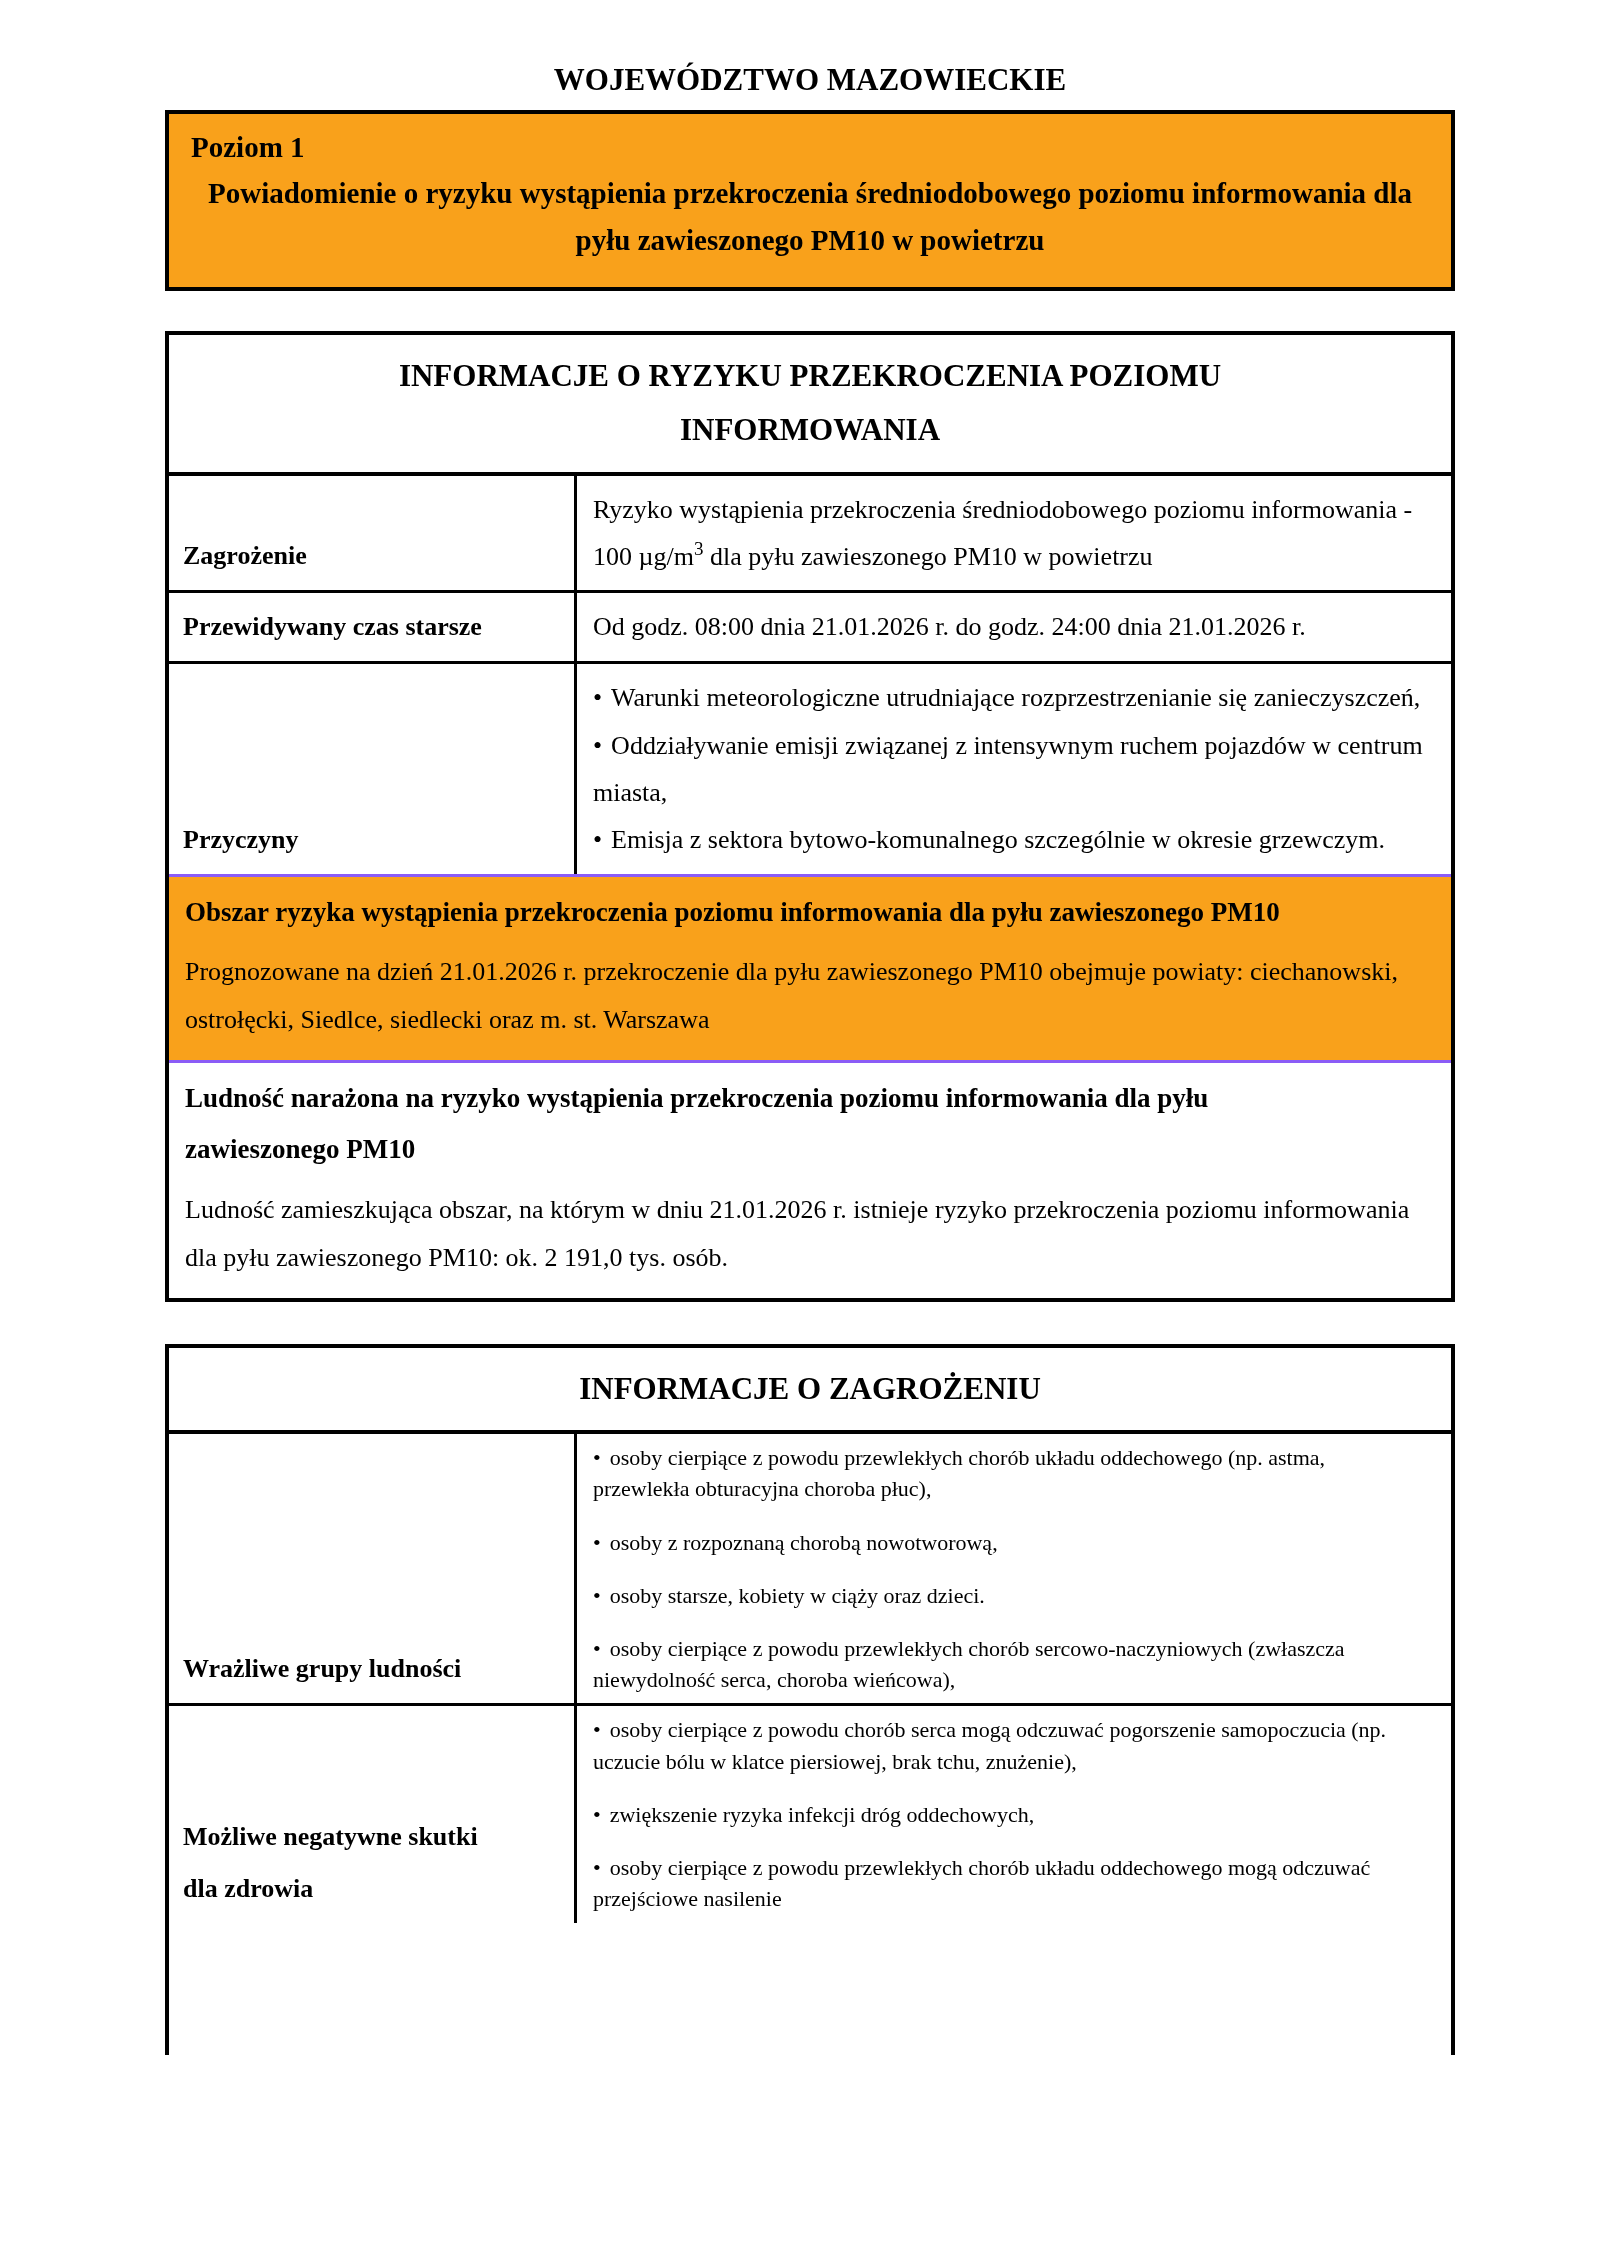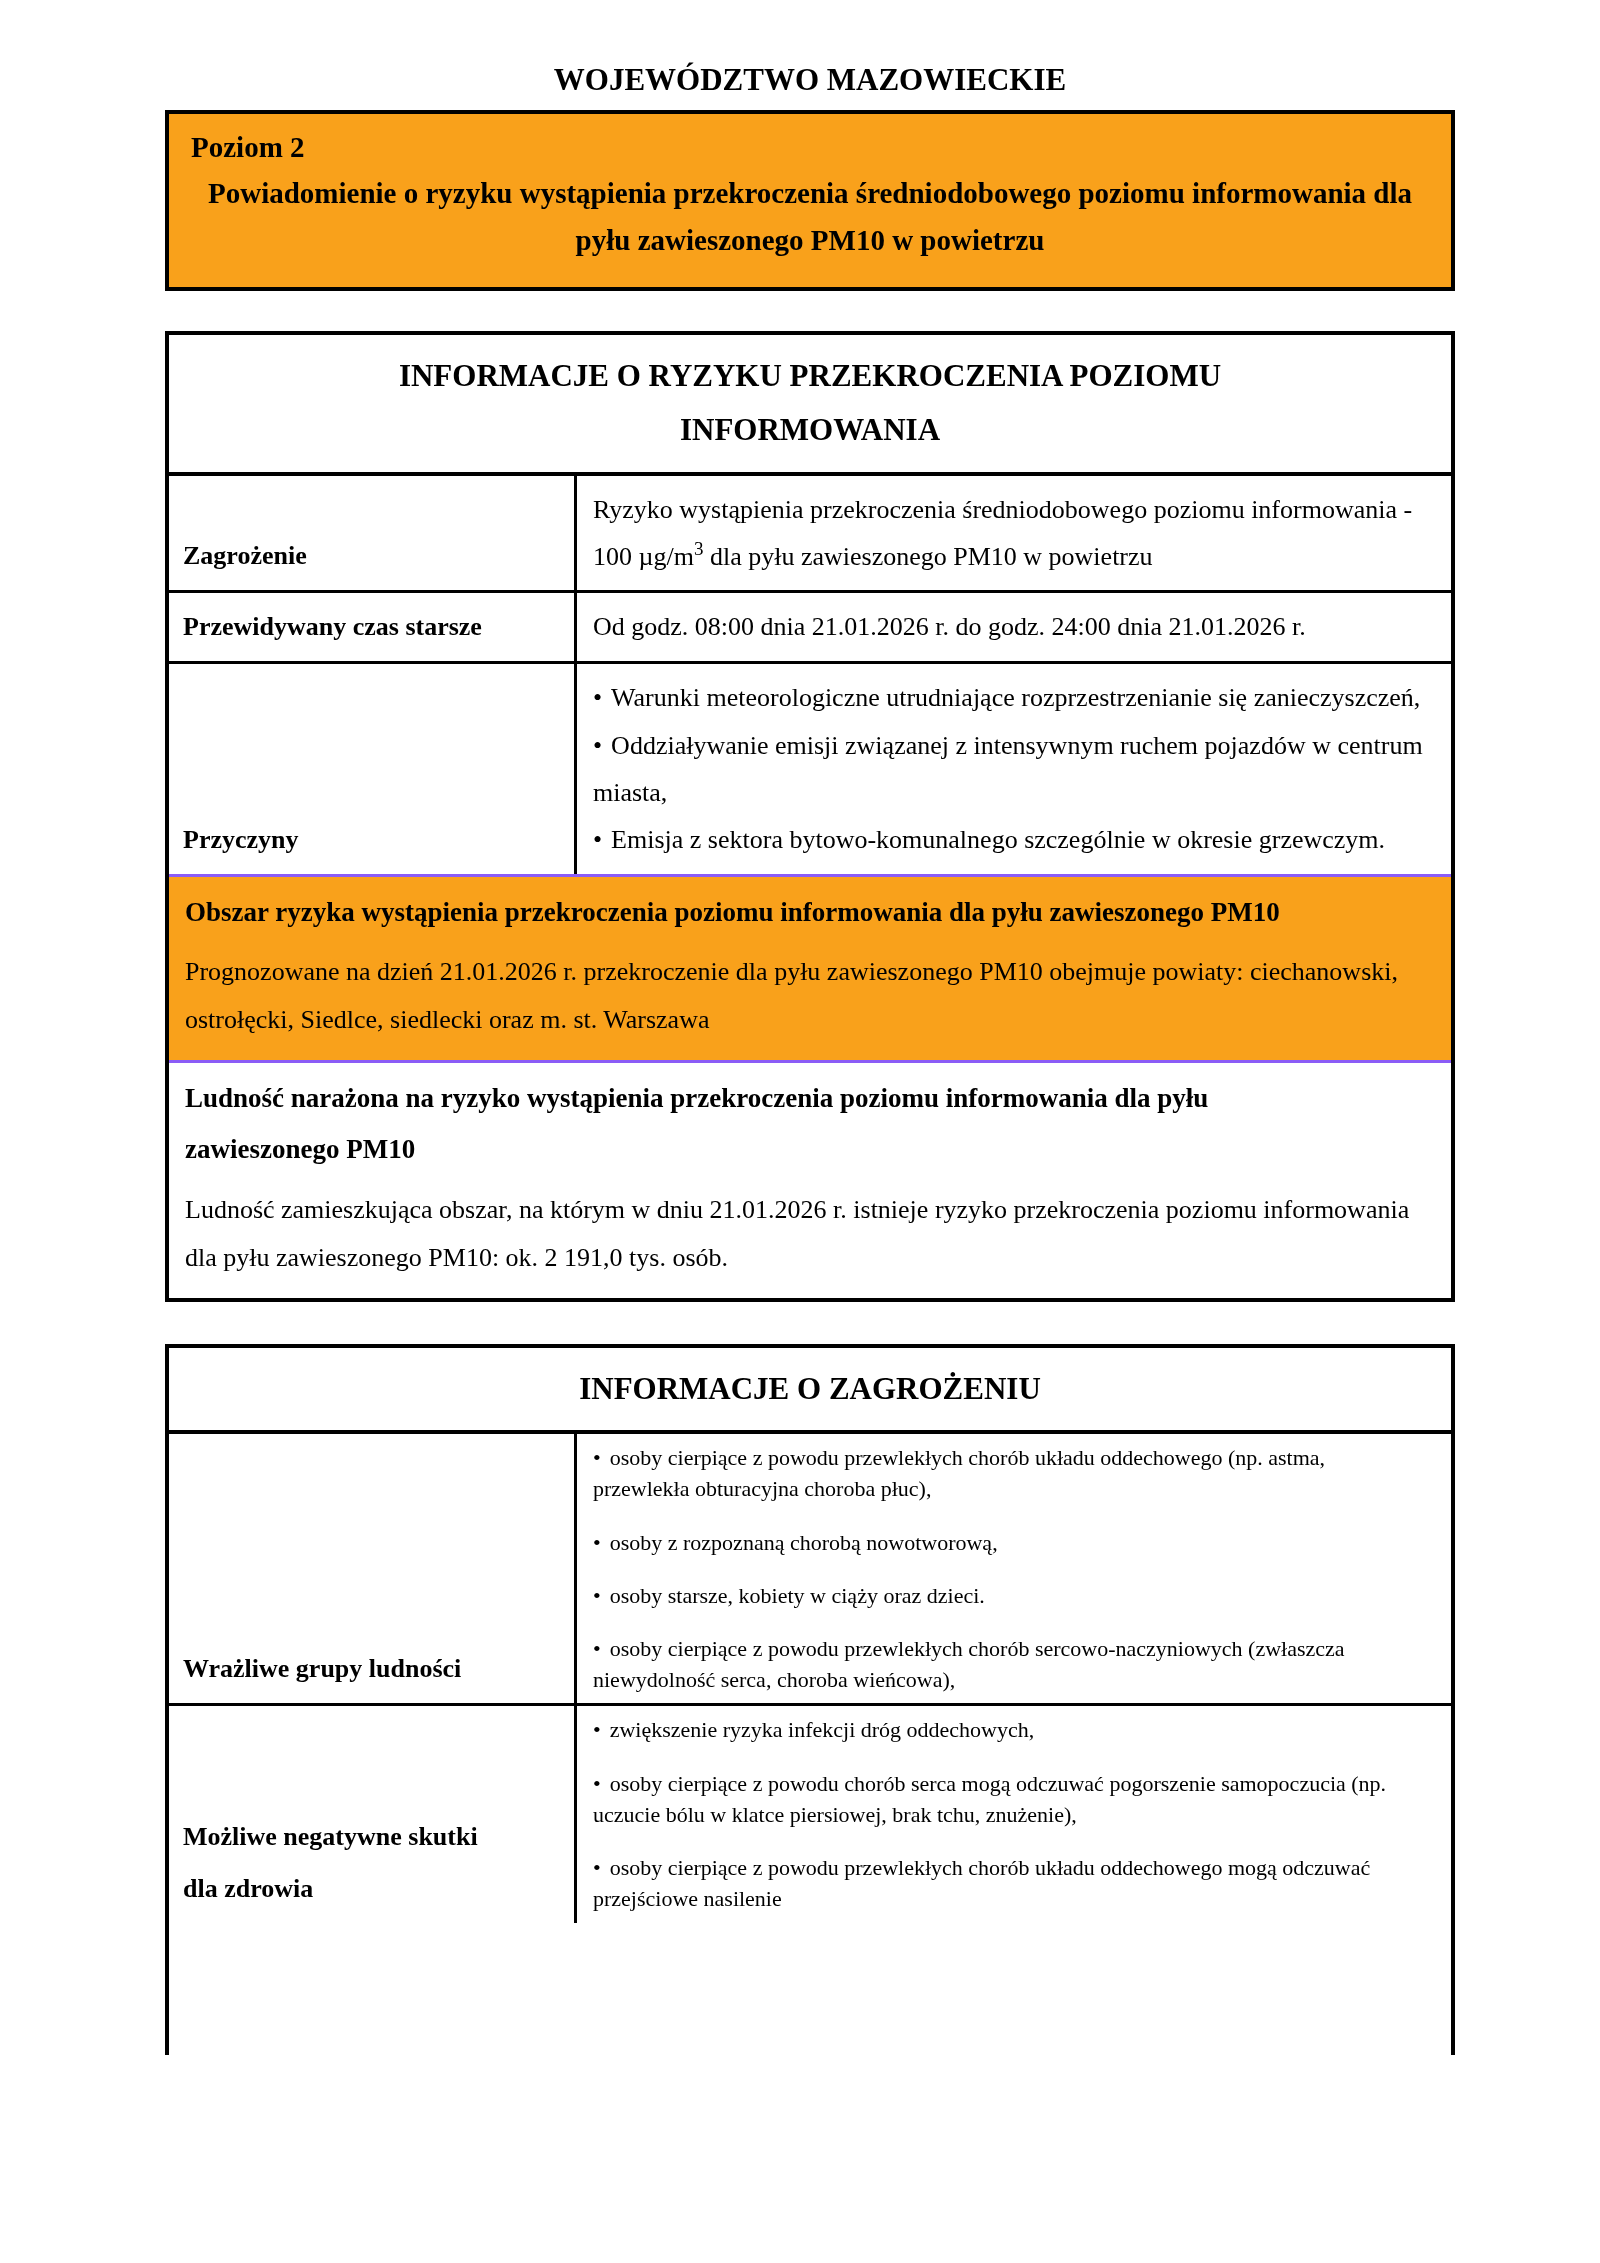--- a/index.html
+++ b/index.html
@@ -87,21 +87,21 @@
 </style>
 </head>
 <body>
 
 <div class="page">
   <div class="content">
 
     <div class="doc-title">WOJEWÓDZTWO MAZOWIECKIE</div>
 
     <div class="alert-box">
-      <div class="alert-level">Poziom 2</div>
+      <div class="alert-level">Poziom 1</div>
       <div class="alert-heading">Powiadomienie o ryzyku wystąpienia przekroczenia średniodobowego poziomu informowania dla pyłu zawieszonego PM10 w powietrzu</div>
     </div>
 
     <div class="tbl">
       <div class="tbl-header">
         <span class="tbl-header-text">INFORMACJE O RYZYKU PRZEKROCZENIA POZIOMU INFORMOWANIA</span>
       </div>
 
       <div class="row">
         <div class="cell-l">
@@ -158,21 +158,21 @@
           <div class="bullet"><span class="bm">•</span><span>osoby starsze, kobiety w ciąży oraz dzieci.</span></div>
           <div class="bullet"><span class="bm">•</span><span>osoby cierpiące z powodu przewlekłych chorób sercowo-naczyniowych (zwłaszcza niewydolność serca, choroba wieńcowa),</span></div>
         </div>
       </div>
 
       <div class="row clipped">
         <div class="cell-l">
           <span class="lbl">Możliwe negatywne skutki dla zdrowia</span>
         </div>
         <div class="cell-v">
+          <div class="bullet"><span class="bm">•</span><span>osoby cierpiące z powodu chorób serca mogą odczuwać pogorszenie samopoczucia (np. uczucie bólu w klatce piersiowej, brak tchu, znużenie),</span></div>
           <div class="bullet"><span class="bm">•</span><span>zwiększenie ryzyka infekcji dróg oddechowych,</span></div>
-          <div class="bullet"><span class="bm">•</span><span>osoby cierpiące z powodu chorób serca mogą odczuwać pogorszenie samopoczucia (np. uczucie bólu w klatce piersiowej, brak tchu, znużenie),</span></div>
           <div class="bullet"><span class="bm">•</span><span>osoby cierpiące z powodu przewlekłych chorób układu oddechowego mogą odczuwać przejściowe nasilenie</span></div>
         </div>
       </div>
     </div>
 
   </div>
 </div>
 
 </body></html>

